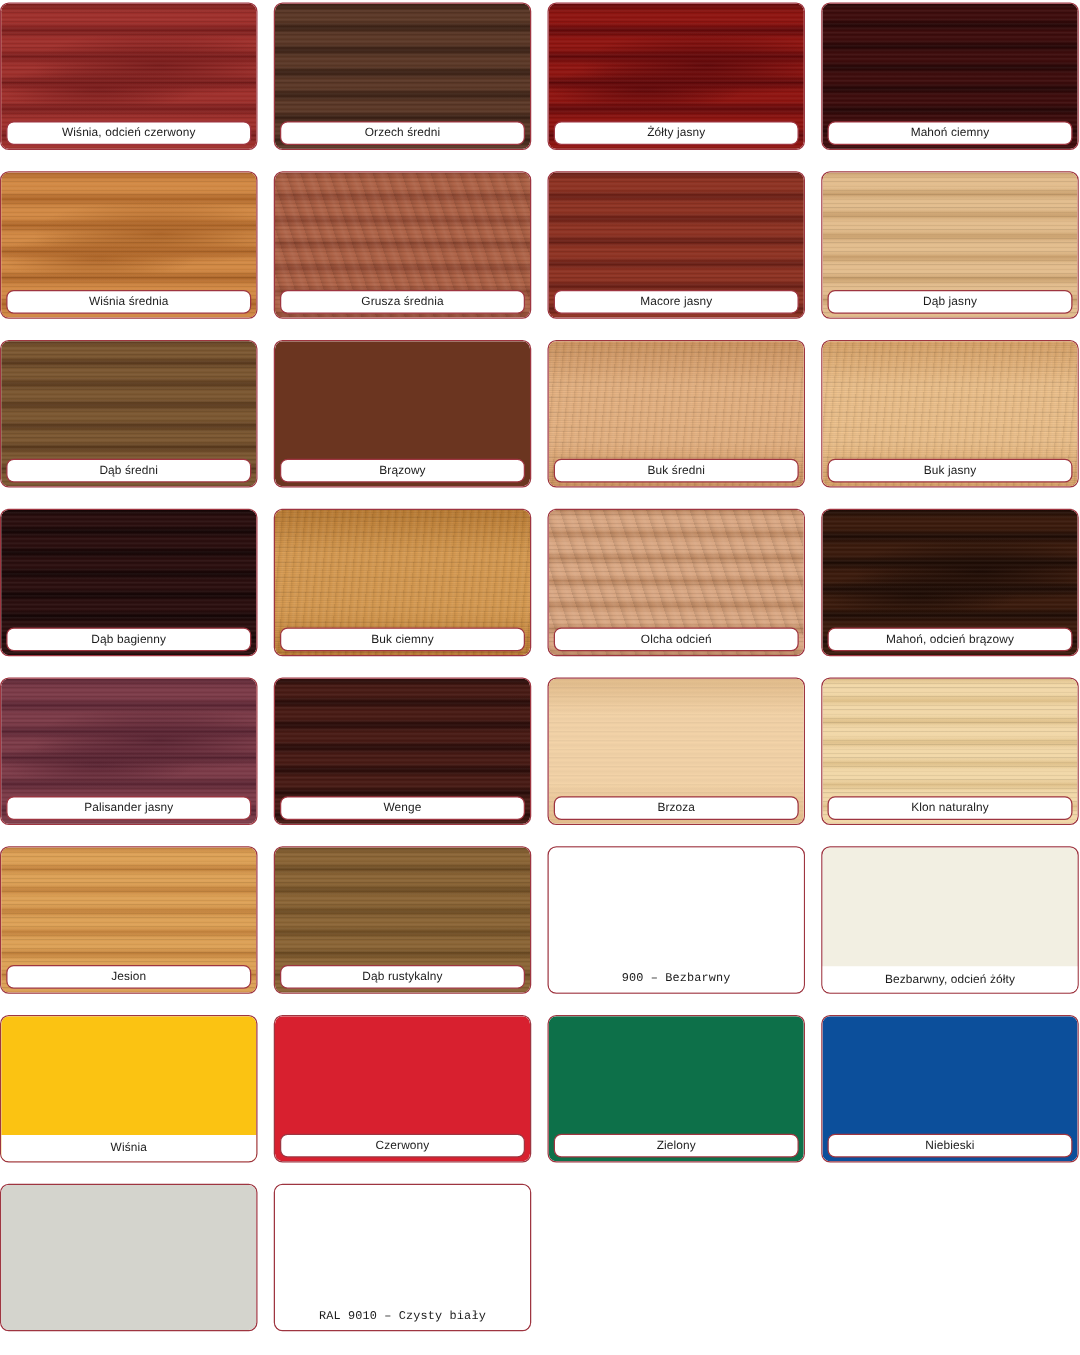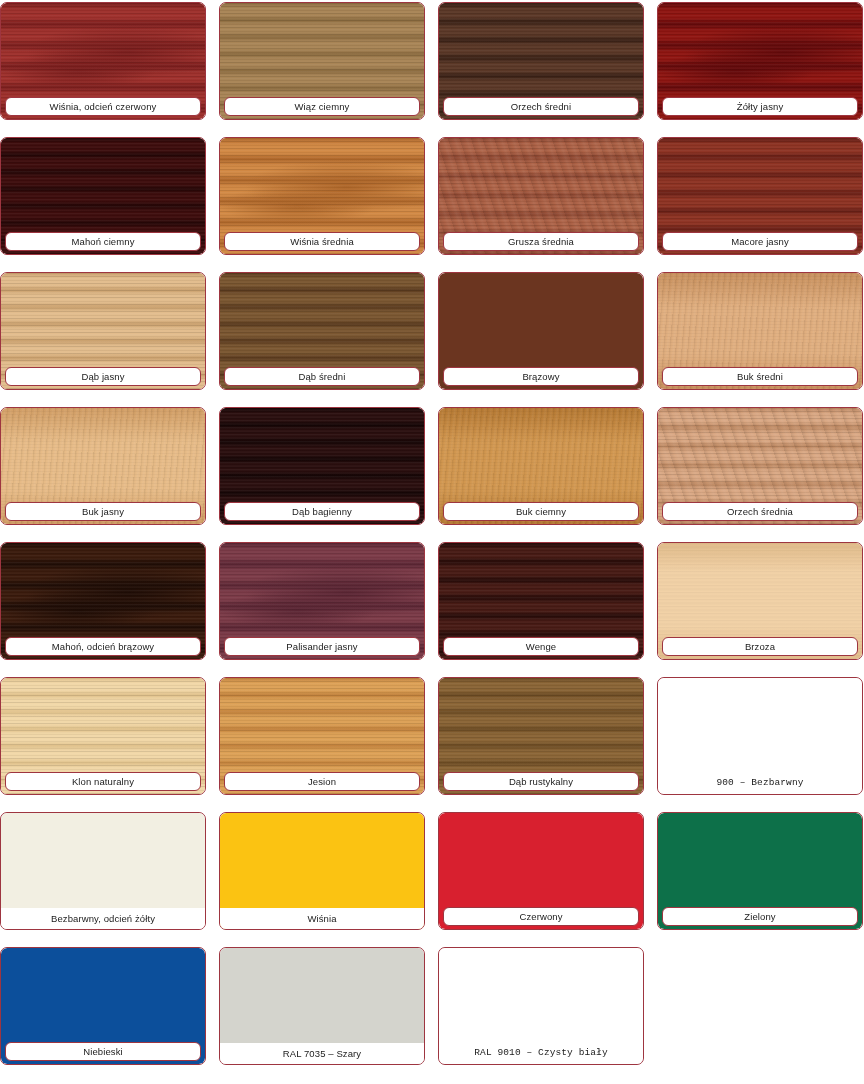--- a/index.html
+++ b/index.html
@@ -105,26 +105,20 @@
 <body>
 
 <div id="swatch-grid">
     <div class="swatch-card">
       <div class="swatch-fill" style="background: rgb(158, 47, 43);">
         <div class="grain" style="background-image: repeating-linear-gradient(rgba(0, 0, 0, 0.1) 0px, rgba(0, 0, 0, 0) 1px, rgba(255, 255, 255, 0.05) 2px, rgba(0, 0, 0, 0) 3.5px), radial-gradient(80% 38% at 62% 42%, rgb(122, 29, 28) 0%, rgba(0, 0, 0, 0) 62%), radial-gradient(58% 26% at 38% 58%, rgb(122, 29, 28) 0%, rgba(0, 0, 0, 0) 66%), repeating-linear-gradient(rgb(122, 29, 28) 0px, rgb(158, 47, 43) 7px, rgb(158, 47, 43) 15px, rgb(122, 29, 28) 21px);"></div>
       </div>
       <div class="swatch-label">Wiśnia, odcień czerwony</div>
     </div>
     <div class="swatch-card">
-      <div class="swatch-fill" style="background: rgb(168, 132, 85);">
-        <div class="grain" style="background-image: repeating-linear-gradient(rgba(0, 0, 0, 0.1) 0px, rgba(0, 0, 0, 0) 1px, rgba(255, 255, 255, 0.05) 2px, rgba(0, 0, 0, 0) 3.5px), repeating-linear-gradient(rgb(138, 106, 62) 0px, rgb(168, 132, 85) 5px, rgb(168, 132, 85) 12px, rgb(138, 106, 62) 17px);"></div>
-      </div>
-      <div class="swatch-label">Wiąz ciemny</div>
-    </div>
-    <div class="swatch-card">
       <div class="swatch-fill" style="background: rgb(90, 55, 38);">
         <div class="grain" style="background-image: repeating-linear-gradient(rgba(0, 0, 0, 0.1) 0px, rgba(0, 0, 0, 0) 1px, rgba(255, 255, 255, 0.05) 2px, rgba(0, 0, 0, 0) 3.5px), repeating-linear-gradient(rgb(61, 35, 23) 0px, rgb(61, 35, 23) 2px, rgb(90, 55, 38) 6px, rgb(90, 55, 38) 14px, rgb(61, 35, 23) 18px);"></div>
       </div>
       <div class="swatch-label">Orzech średni</div>
     </div>
     <div class="swatch-card">
       <div class="swatch-fill" style="background: rgb(142, 20, 16);">
         <div class="grain" style="background-image: repeating-linear-gradient(rgba(0, 0, 0, 0.1) 0px, rgba(0, 0, 0, 0) 1px, rgba(255, 255, 255, 0.05) 2px, rgba(0, 0, 0, 0) 3.5px), radial-gradient(80% 38% at 62% 42%, rgb(98, 9, 10) 0%, rgba(0, 0, 0, 0) 62%), radial-gradient(58% 26% at 38% 58%, rgb(98, 9, 10) 0%, rgba(0, 0, 0, 0) 66%), repeating-linear-gradient(rgb(98, 9, 10) 0px, rgb(142, 20, 16) 7px, rgb(142, 20, 16) 15px, rgb(98, 9, 10) 21px);"></div>
       </div>
       <div class="swatch-label">Żółty jasny</div>
@@ -190,21 +184,21 @@
     <div class="swatch-card">
       <div class="swatch-fill" style="background: rgb(217, 156, 82);">
         <div class="grain" style="background-image: repeating-linear-gradient(rgba(0, 0, 0, 0.13) 0px, rgba(0, 0, 0, 0) 1px, rgba(0, 0, 0, 0.07) 2px, rgba(0, 0, 0, 0) 3px), repeating-linear-gradient(95deg, rgba(0, 0, 0, 0.07) 0px, rgba(0, 0, 0, 0) 2px, rgba(255, 255, 255, 0.06) 4px, rgba(0, 0, 0, 0) 6px), linear-gradient(rgb(188, 125, 52) 0%, rgb(217, 156, 82) 30%, rgb(217, 156, 82) 70%, rgb(188, 125, 52) 100%);"></div>
       </div>
       <div class="swatch-label">Buk ciemny</div>
     </div>
     <div class="swatch-card">
       <div class="swatch-fill" style="background: rgb(216, 165, 128);">
         <div class="grain" style="background-image: repeating-linear-gradient(rgba(0, 0, 0, 0.1) 0px, rgba(0, 0, 0, 0) 1px, rgba(255, 255, 255, 0.05) 2px, rgba(0, 0, 0, 0) 3.5px), repeating-linear-gradient(72deg, rgba(0, 0, 0, 0.09) 0px, rgba(0, 0, 0, 0) 4px, rgba(255, 255, 255, 0.05) 7px, rgba(0, 0, 0, 0) 11px), repeating-linear-gradient(rgb(189, 135, 96) 0px, rgb(216, 165, 128) 6px, rgb(216, 165, 128) 14px, rgb(189, 135, 96) 19px);"></div>
       </div>
-      <div class="swatch-label">Orzech średnia</div>
+      <div class="swatch-label">Olcha odcień</div>
     </div>
     <div class="swatch-card">
       <div class="swatch-fill" style="background: rgb(58, 26, 12);">
         <div class="grain" style="background-image: repeating-linear-gradient(rgba(0, 0, 0, 0.1) 0px, rgba(0, 0, 0, 0) 1px, rgba(255, 255, 255, 0.05) 2px, rgba(0, 0, 0, 0) 3.5px), radial-gradient(80% 38% at 62% 42%, rgb(30, 12, 5) 0%, rgba(0, 0, 0, 0) 62%), radial-gradient(58% 26% at 38% 58%, rgb(30, 12, 5) 0%, rgba(0, 0, 0, 0) 66%), repeating-linear-gradient(rgb(30, 12, 5) 0px, rgb(58, 26, 12) 7px, rgb(58, 26, 12) 15px, rgb(30, 12, 5) 21px);"></div>
       </div>
       <div class="swatch-label">Mahoń, odcień brązowy</div>
     </div>
     <div class="swatch-card">
       <div class="swatch-fill" style="background: rgb(123, 58, 71);">
         <div class="grain" style="background-image: repeating-linear-gradient(rgba(0, 0, 0, 0.1) 0px, rgba(0, 0, 0, 0) 1px, rgba(255, 255, 255, 0.05) 2px, rgba(0, 0, 0, 0) 3.5px), radial-gradient(80% 38% at 62% 42%, rgb(90, 37, 51) 0%, rgba(0, 0, 0, 0) 62%), radial-gradient(58% 26% at 38% 58%, rgb(90, 37, 51) 0%, rgba(0, 0, 0, 0) 66%), repeating-linear-gradient(rgb(90, 37, 51) 0px, rgb(123, 58, 71) 7px, rgb(123, 58, 71) 15px, rgb(90, 37, 51) 21px);"></div>
@@ -260,19 +254,18 @@
     <div class="swatch-card">
       <div class="swatch-fill" style="background: rgb(13, 112, 73);"></div>
       <div class="swatch-label">Zielony</div>
     </div>
     <div class="swatch-card">
       <div class="swatch-fill" style="background: rgb(12, 79, 155);"></div>
       <div class="swatch-label">Niebieski</div>
     </div>
     <div class="swatch-card band-full">
       <div class="swatch-fill" style="background: rgb(212, 212, 205);"></div>
-      <div class="swatch-label">RAL 7035 – Szary</div>
     </div>
     <div class="swatch-card band-none">
       <div class="swatch-fill" style="background: rgb(255, 255, 255);"></div>
       <div class="swatch-label">RAL 9010 – Czysty biały</div>
     </div>
   </div>
 
 </body></html>

